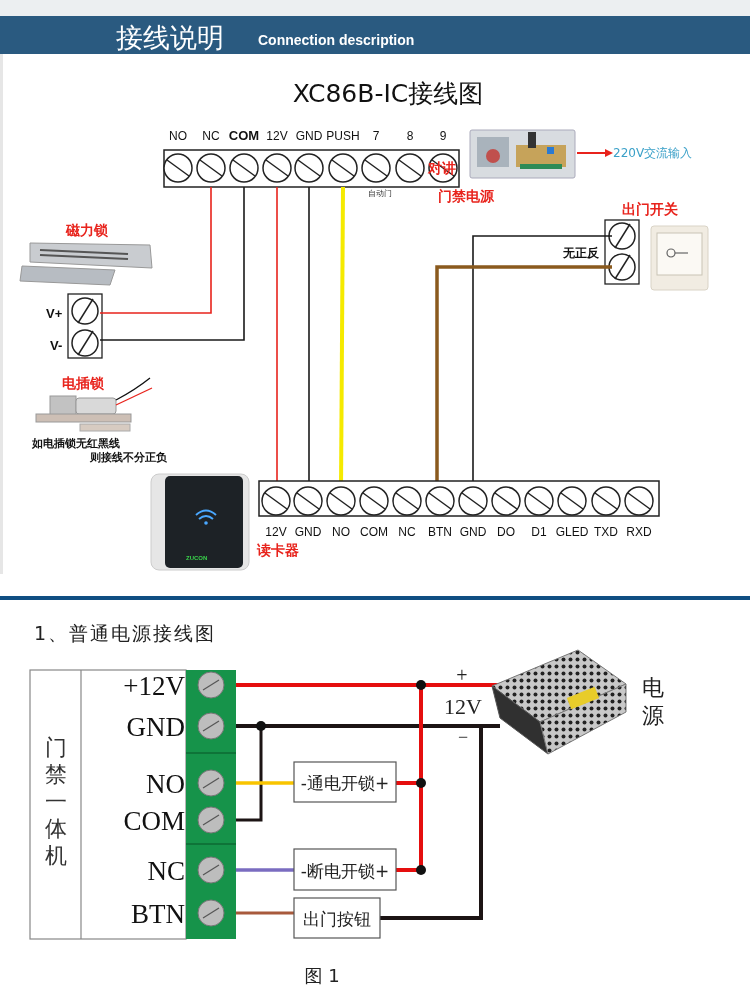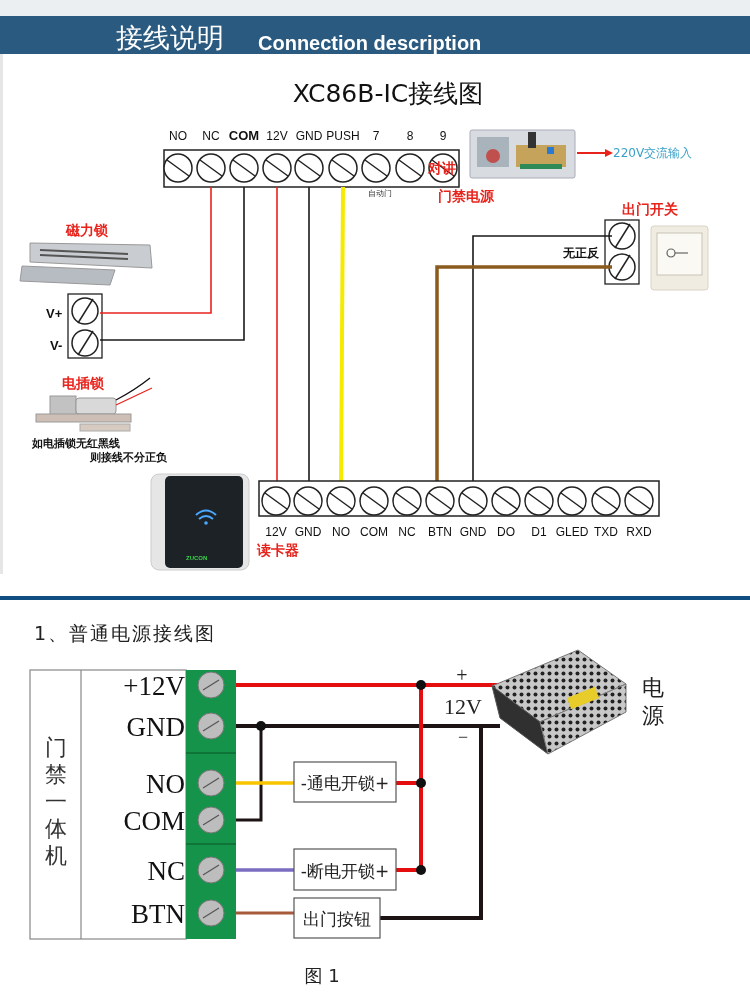--- a/index.html
+++ b/index.html
@@ -1,20 +1,20 @@
 <!DOCTYPE html>
 <html><head>
 <meta charset="utf-8">
 <style>
   html, body { margin: 0; padding: 0; background: #ffffff; }
   body { width: 750px; height: 1008px; position: relative; overflow: hidden; font-family: "Liberation Sans", sans-serif; }
   .topbar { position: absolute; left: 0; top: 0; width: 750px; height: 16px; background: #eceff1; }
   .header { position: absolute; left: 0; top: 16px; width: 750px; height: 38px; background: #2a5a80; }
   .header .cn { position: absolute; left: 116px; top: 4px; color: #fff; font-size: 27px; font-family: "DejaVu Sans", sans-serif; }
-  .header .en { position: absolute; left: 258px; top: 16px; color: #fff; font-size: 20px; font-weight: bold; }
+  .header .en { position: absolute; left: 258px; top: 16px; color: #fff; font-size: 14px; font-weight: bold; }
   .leftedge { position: absolute; left: 0; top: 54px; width: 3px; height: 520px; background: #e6e6e6; }
   .divider { position: absolute; left: 0; top: 596px; width: 750px; height: 4px; background: #104e82; }
   svg text { font-family: "Liberation Sans", sans-serif; }
   .serif { font-family: "Liberation Serif", serif; }
   .dejavu { font-family: "DejaVu Sans", sans-serif; }
 </style>
 </head>
 <body>
 
 <div class="topbar"></div>

